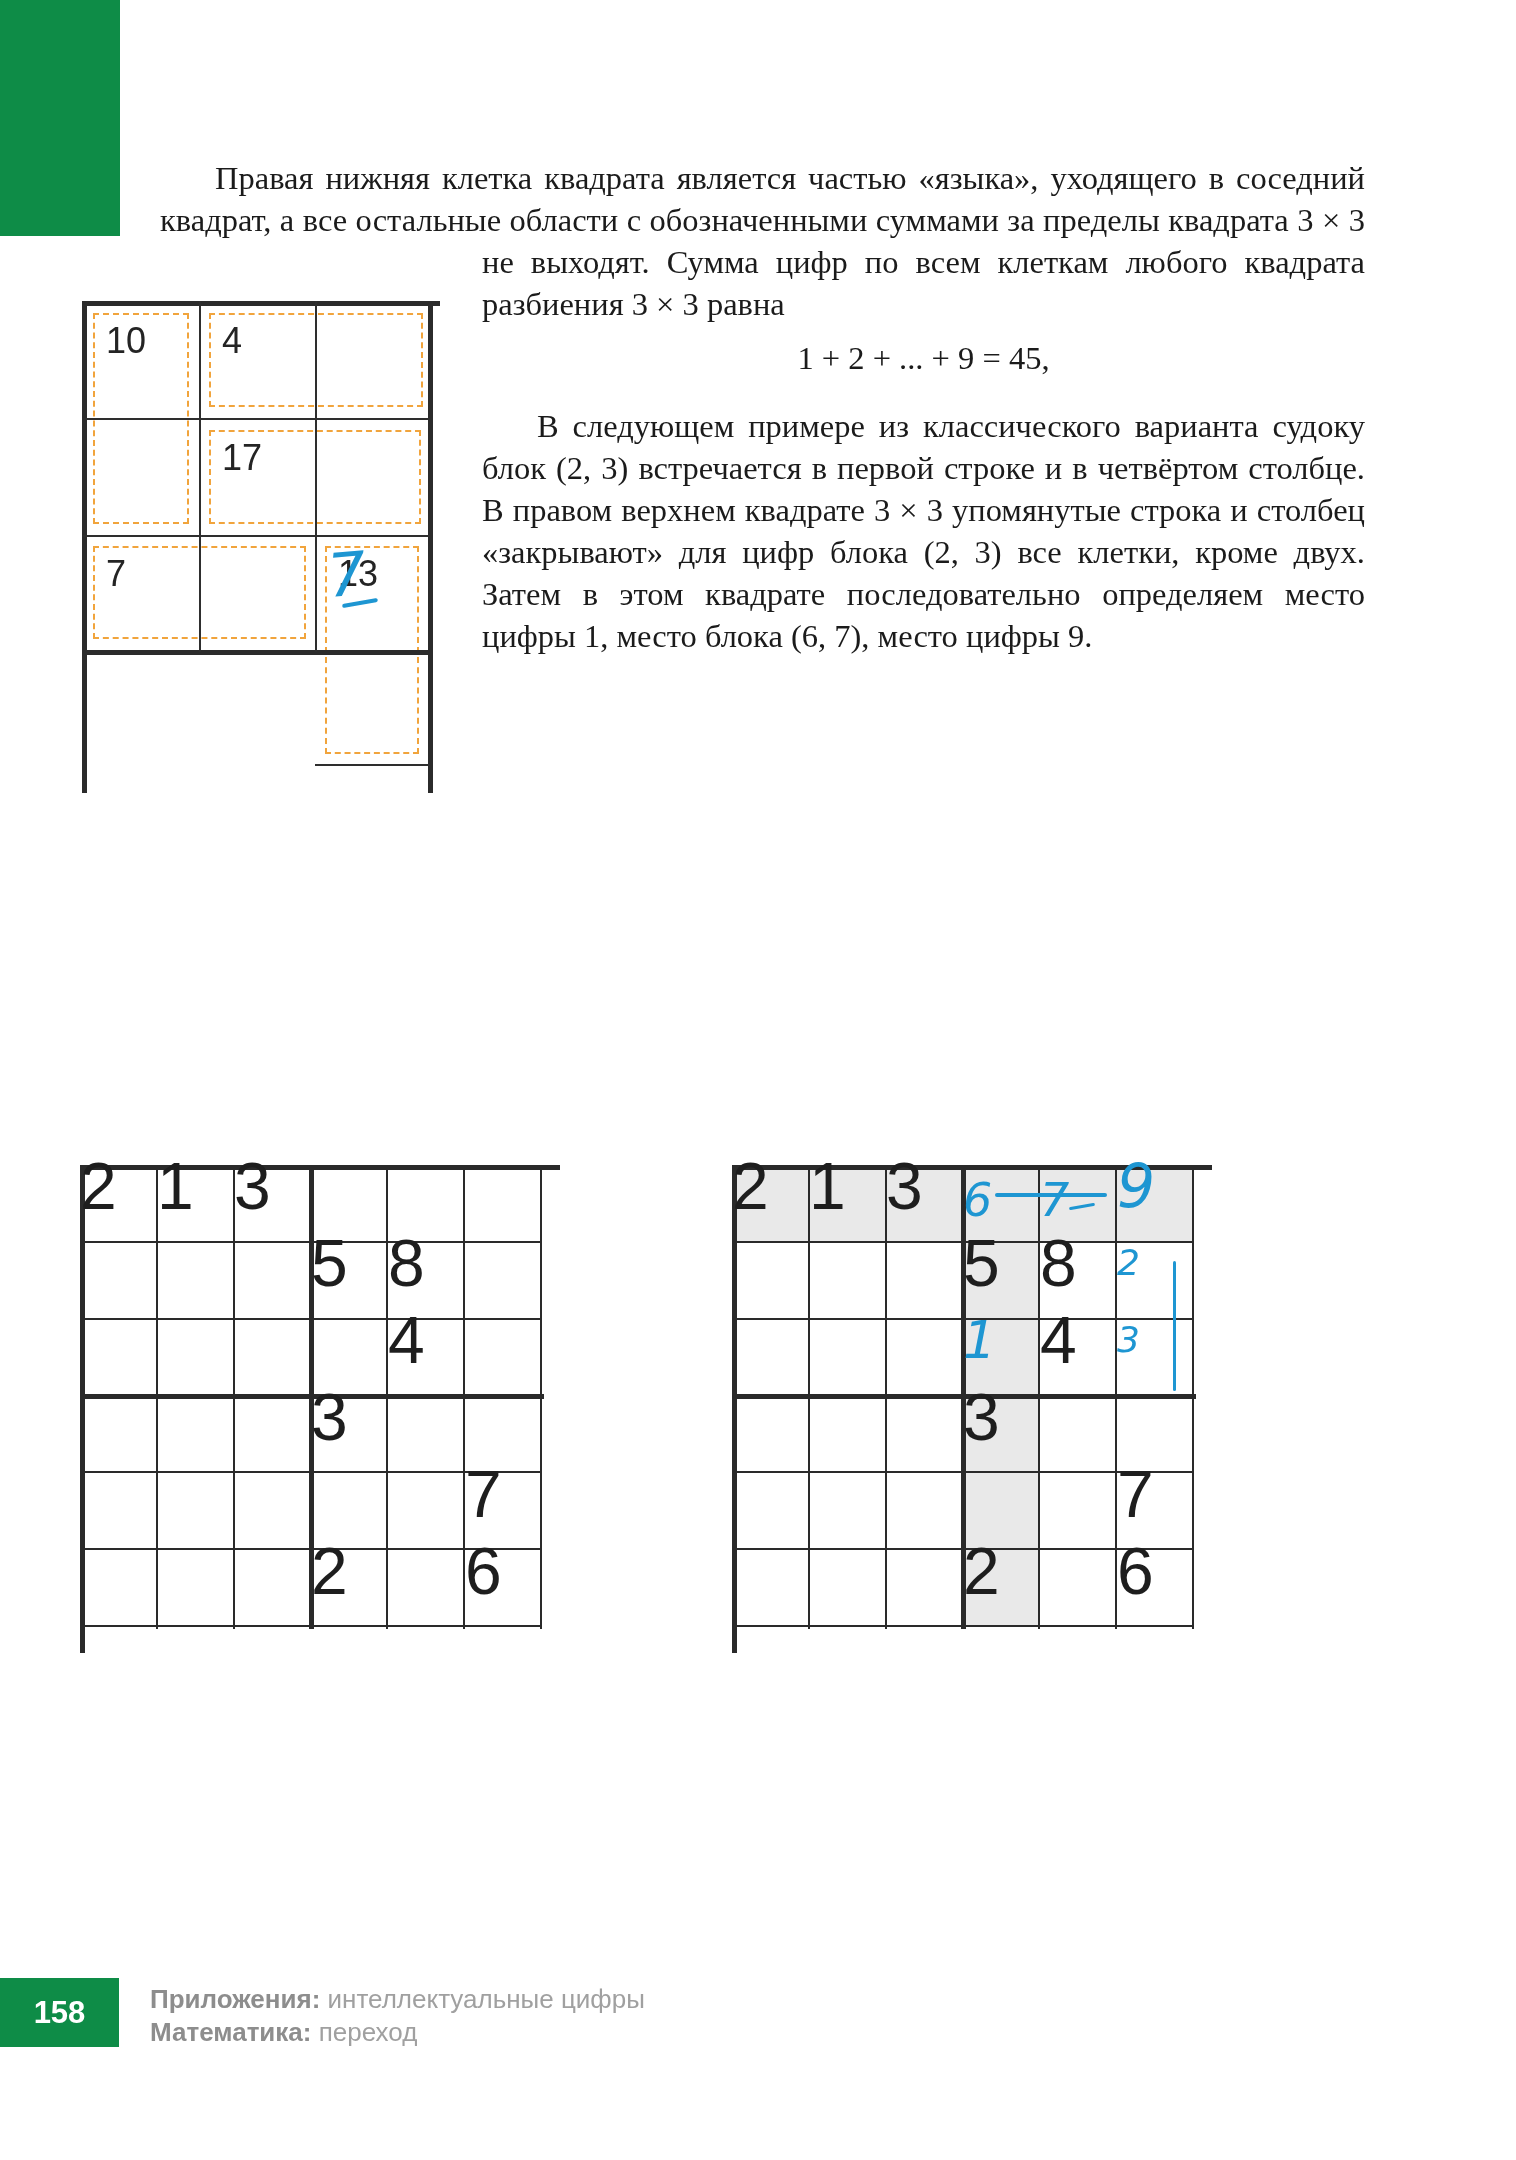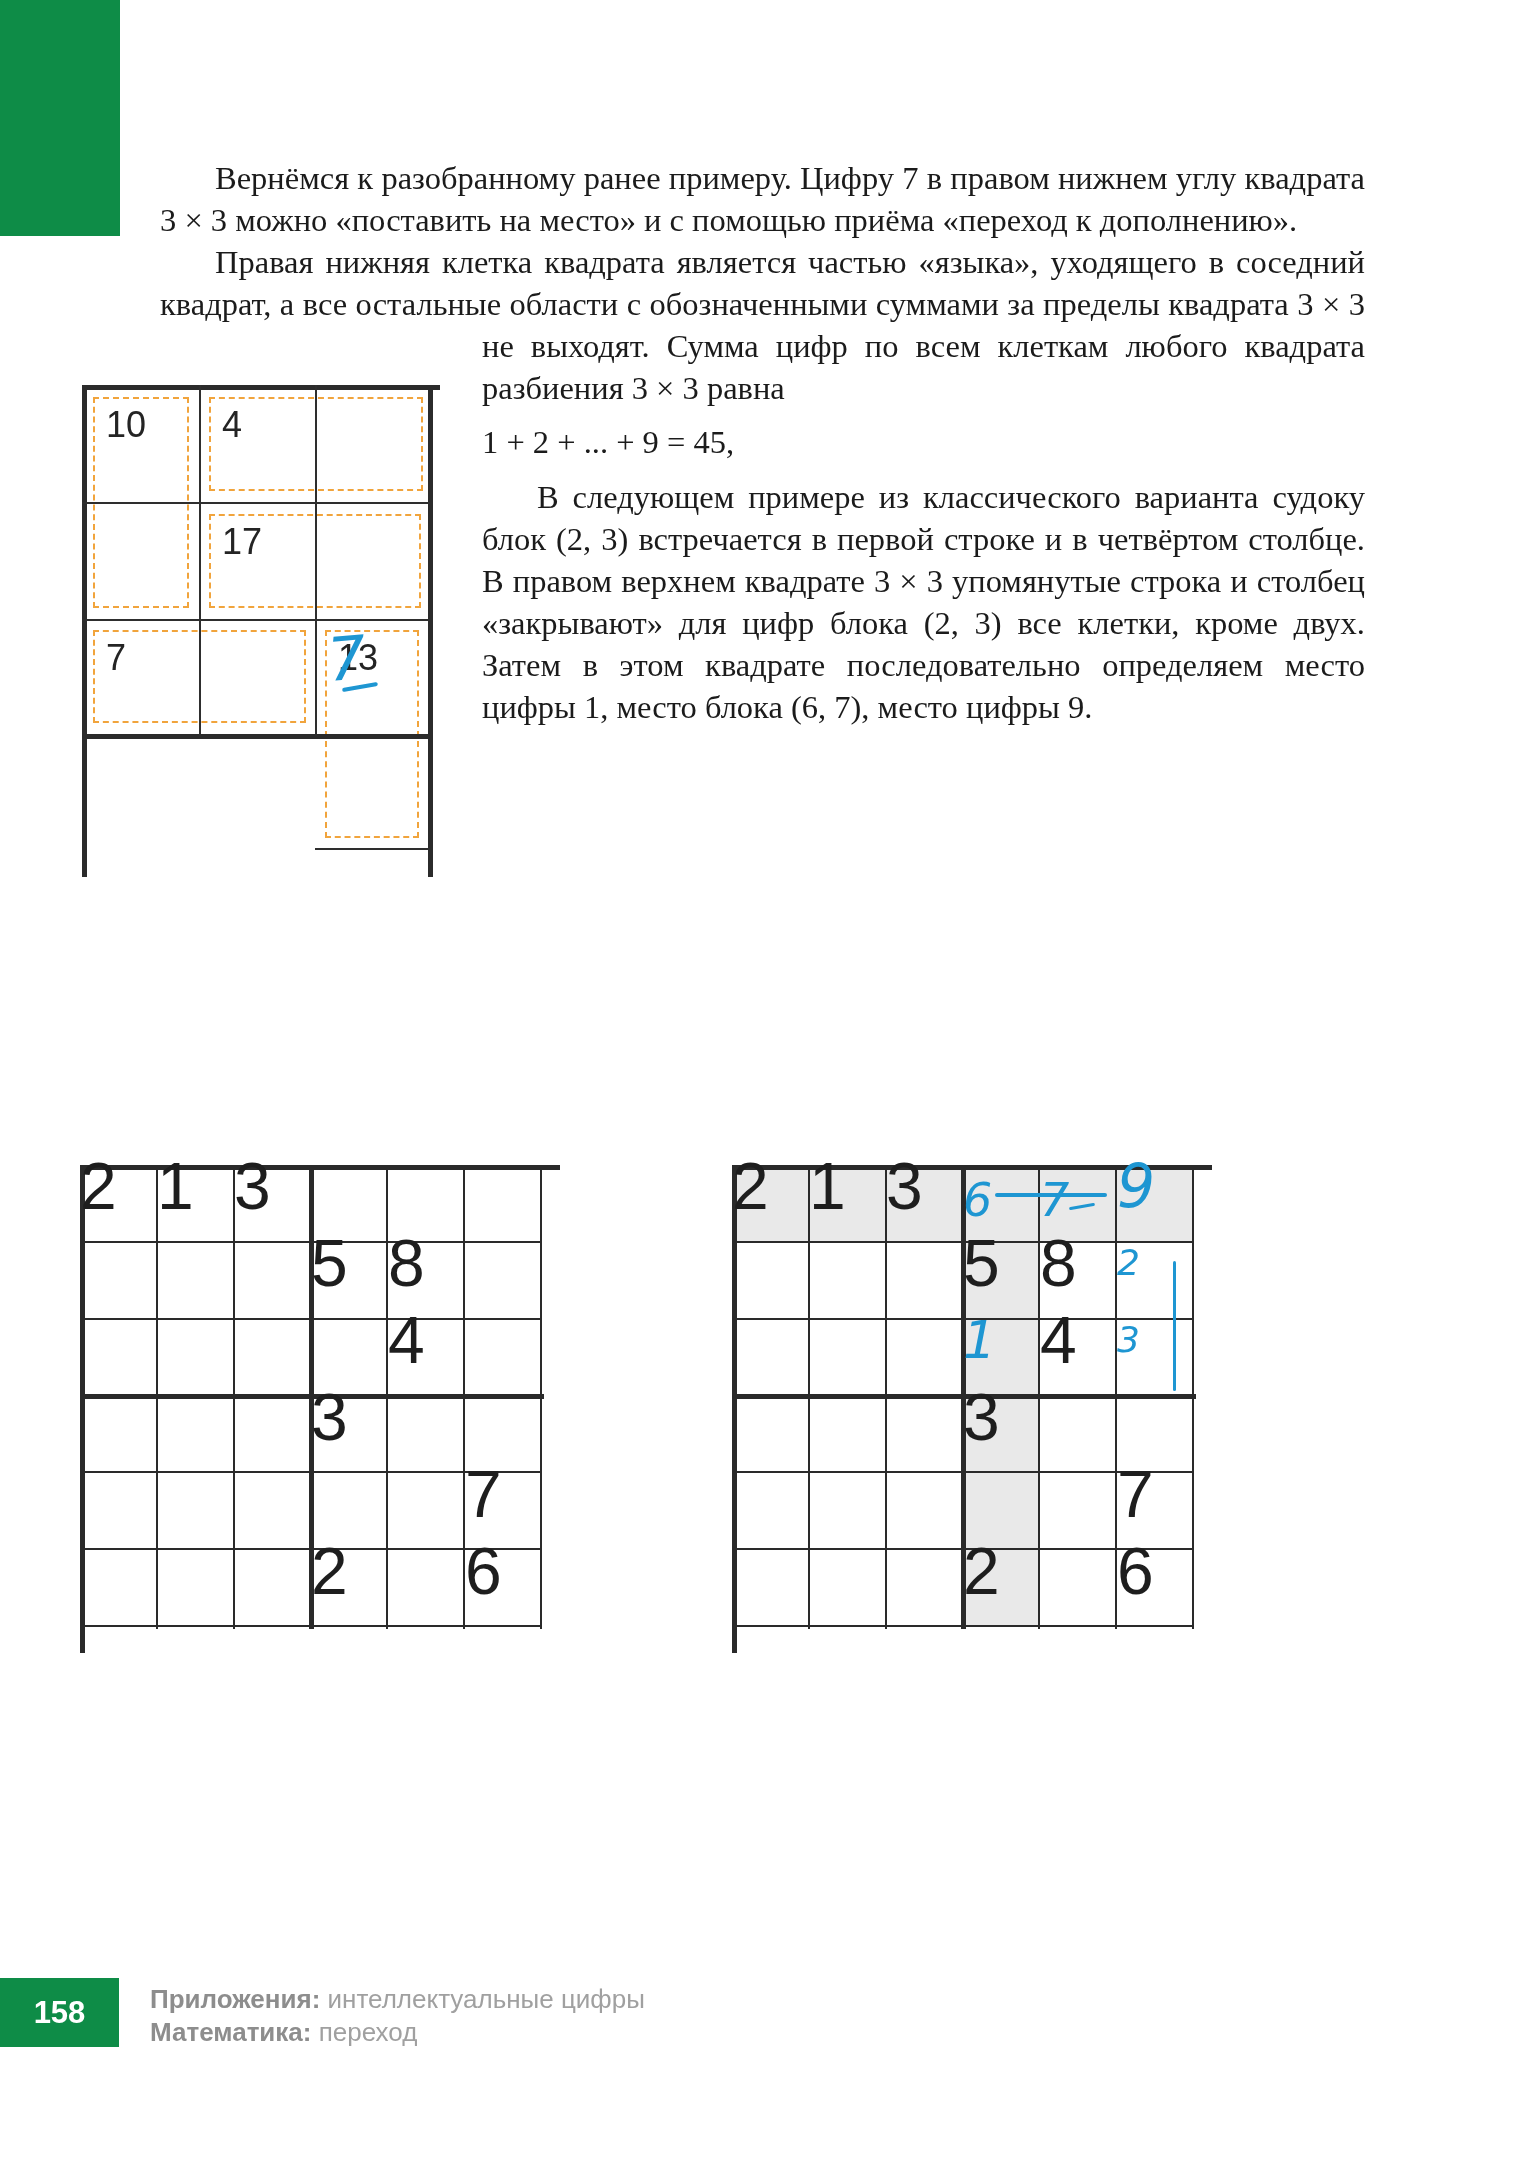--- a/index.html
+++ b/index.html
@@ -4,21 +4,21 @@
 <style>
   html,body{margin:0;padding:0;background:#ffffff;}
   .page{position:relative;width:1516px;height:2160px;background:#ffffff;overflow:hidden;
         font-family:"Liberation Serif",serif;color:#1b1b1b;}
   .green-corner{position:absolute;left:0;top:0;width:120px;height:236px;background:#0e8c47;}
   .content{position:absolute;left:160px;top:157px;width:1205px;font-size:32.5px;line-height:42px;
            text-align:justify;}
   .content p{margin:0;}
   .ind{text-indent:55px;}
   .lead-green{color:#0e8c47;font-weight:bold;}
-  .formula{margin:12px 0 13px 0;text-align:left;text-indent:0;}
+  .formula{margin:12px 0 26px 0;text-align:center;text-indent:0;}
 
   
   .killer-fig{float:left;width:366px;height:572px;margin:0 34px 0 -78px;position:relative;}
   .kgrid{position:absolute;left:0;top:60px;width:366px;height:528px;display:block;}
   .kgrid span{display:block;position:absolute;}
   .kl{background:#2b2b2b;}
   .klt{background:#2e2e2e;}
   .cage{border:2.5px dashed #f1a43c;}
   .ksum{font-family:"Liberation Sans",sans-serif;font-size:36px;line-height:1;color:#242424;text-indent:0;}
   .kpencil{left:248px;top:250px;width:94px;height:96px;display:flex;align-items:center;justify-content:center;
@@ -51,21 +51,20 @@
 </style>
 </head>
 <body>
 
 <div class="page">
 
   <div class="green-corner"></div>
 
   <div class="content">
 
-    <p class="ind">Вернёмся к разобранному ранее примеру. Цифру 7 в правом нижнем углу квадрата 3 × 3 можно «поставить на место» и с по­мощью приёма «переход к дополнению».</p>
 
     <p class="ind"><span>Правая нижняя клетка квадрата является частью «языка», ухо­дящего в соседний квадрат, а все остальные области с обозначен­ными суммами за пределы квадрата 3 × 3 не выходят. Сумма цифр </span><span class="killer-fig">
           <span class="kgrid">
         <span class="shadeless"></span>
         <span class="cage" style="left:11px;top:12px;width:92px;height:207px"></span>
         <span class="cage" style="left:127px;top:12px;width:210px;height:90px"></span>
         <span class="cage" style="left:127px;top:129px;width:208px;height:90px"></span>
         <span class="cage" style="left:11px;top:245px;width:209px;height:89px"></span>
         <span class="cage" style="left:243px;top:245px;width:90px;height:204px"></span>
         <span class="kl" style="left:0;top:0;width:358px;height:5px"></span>

